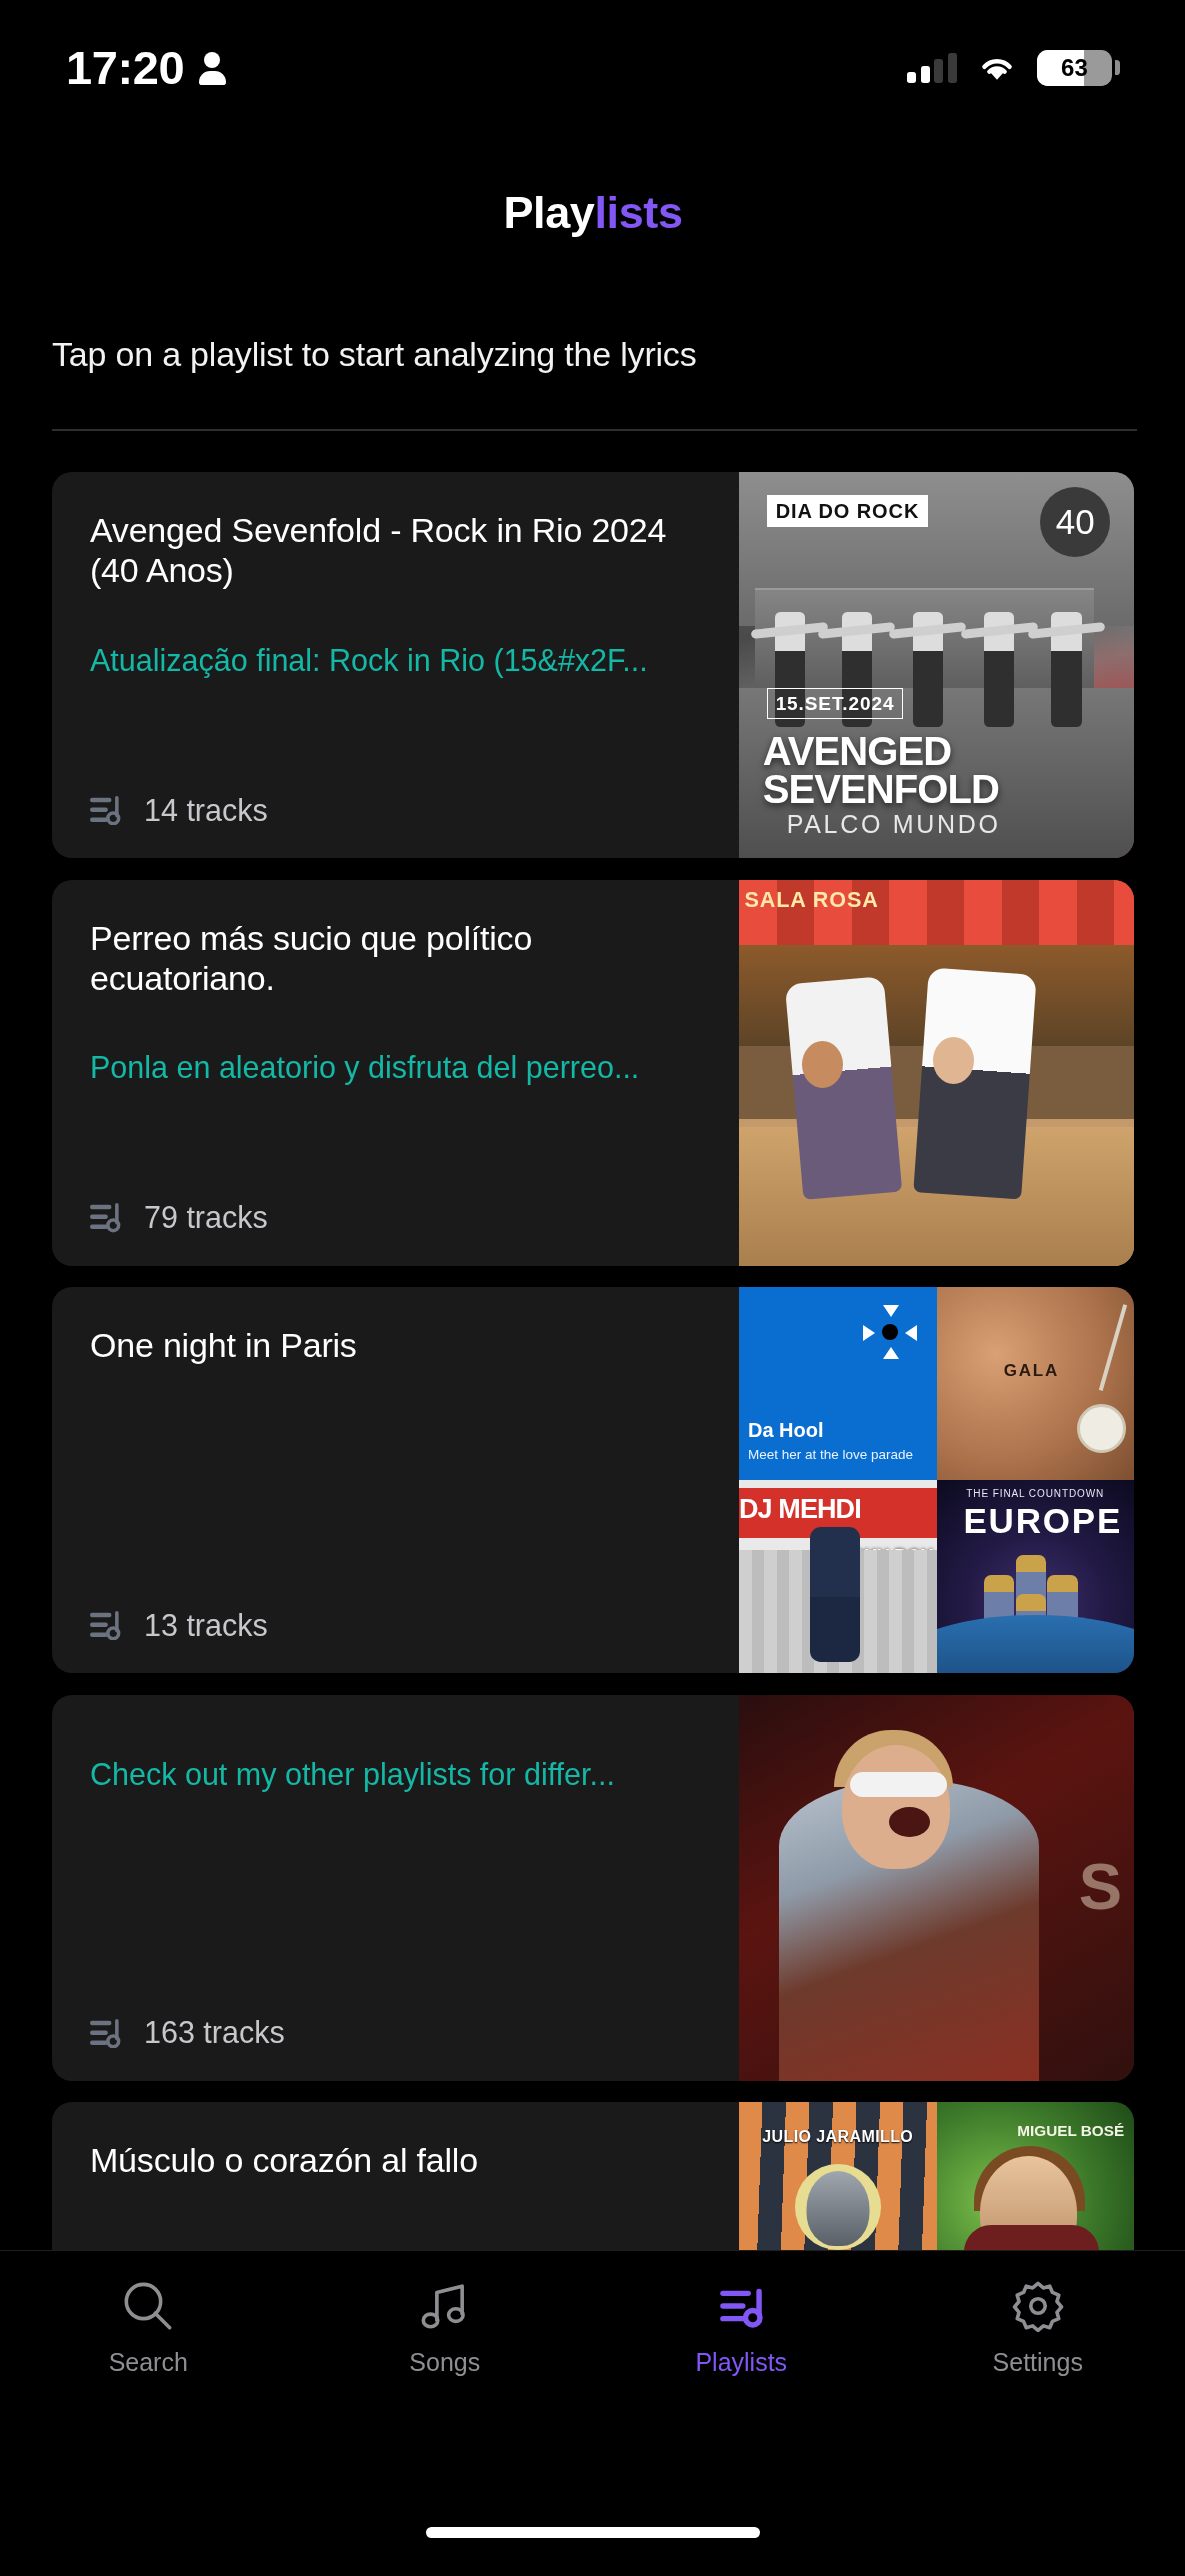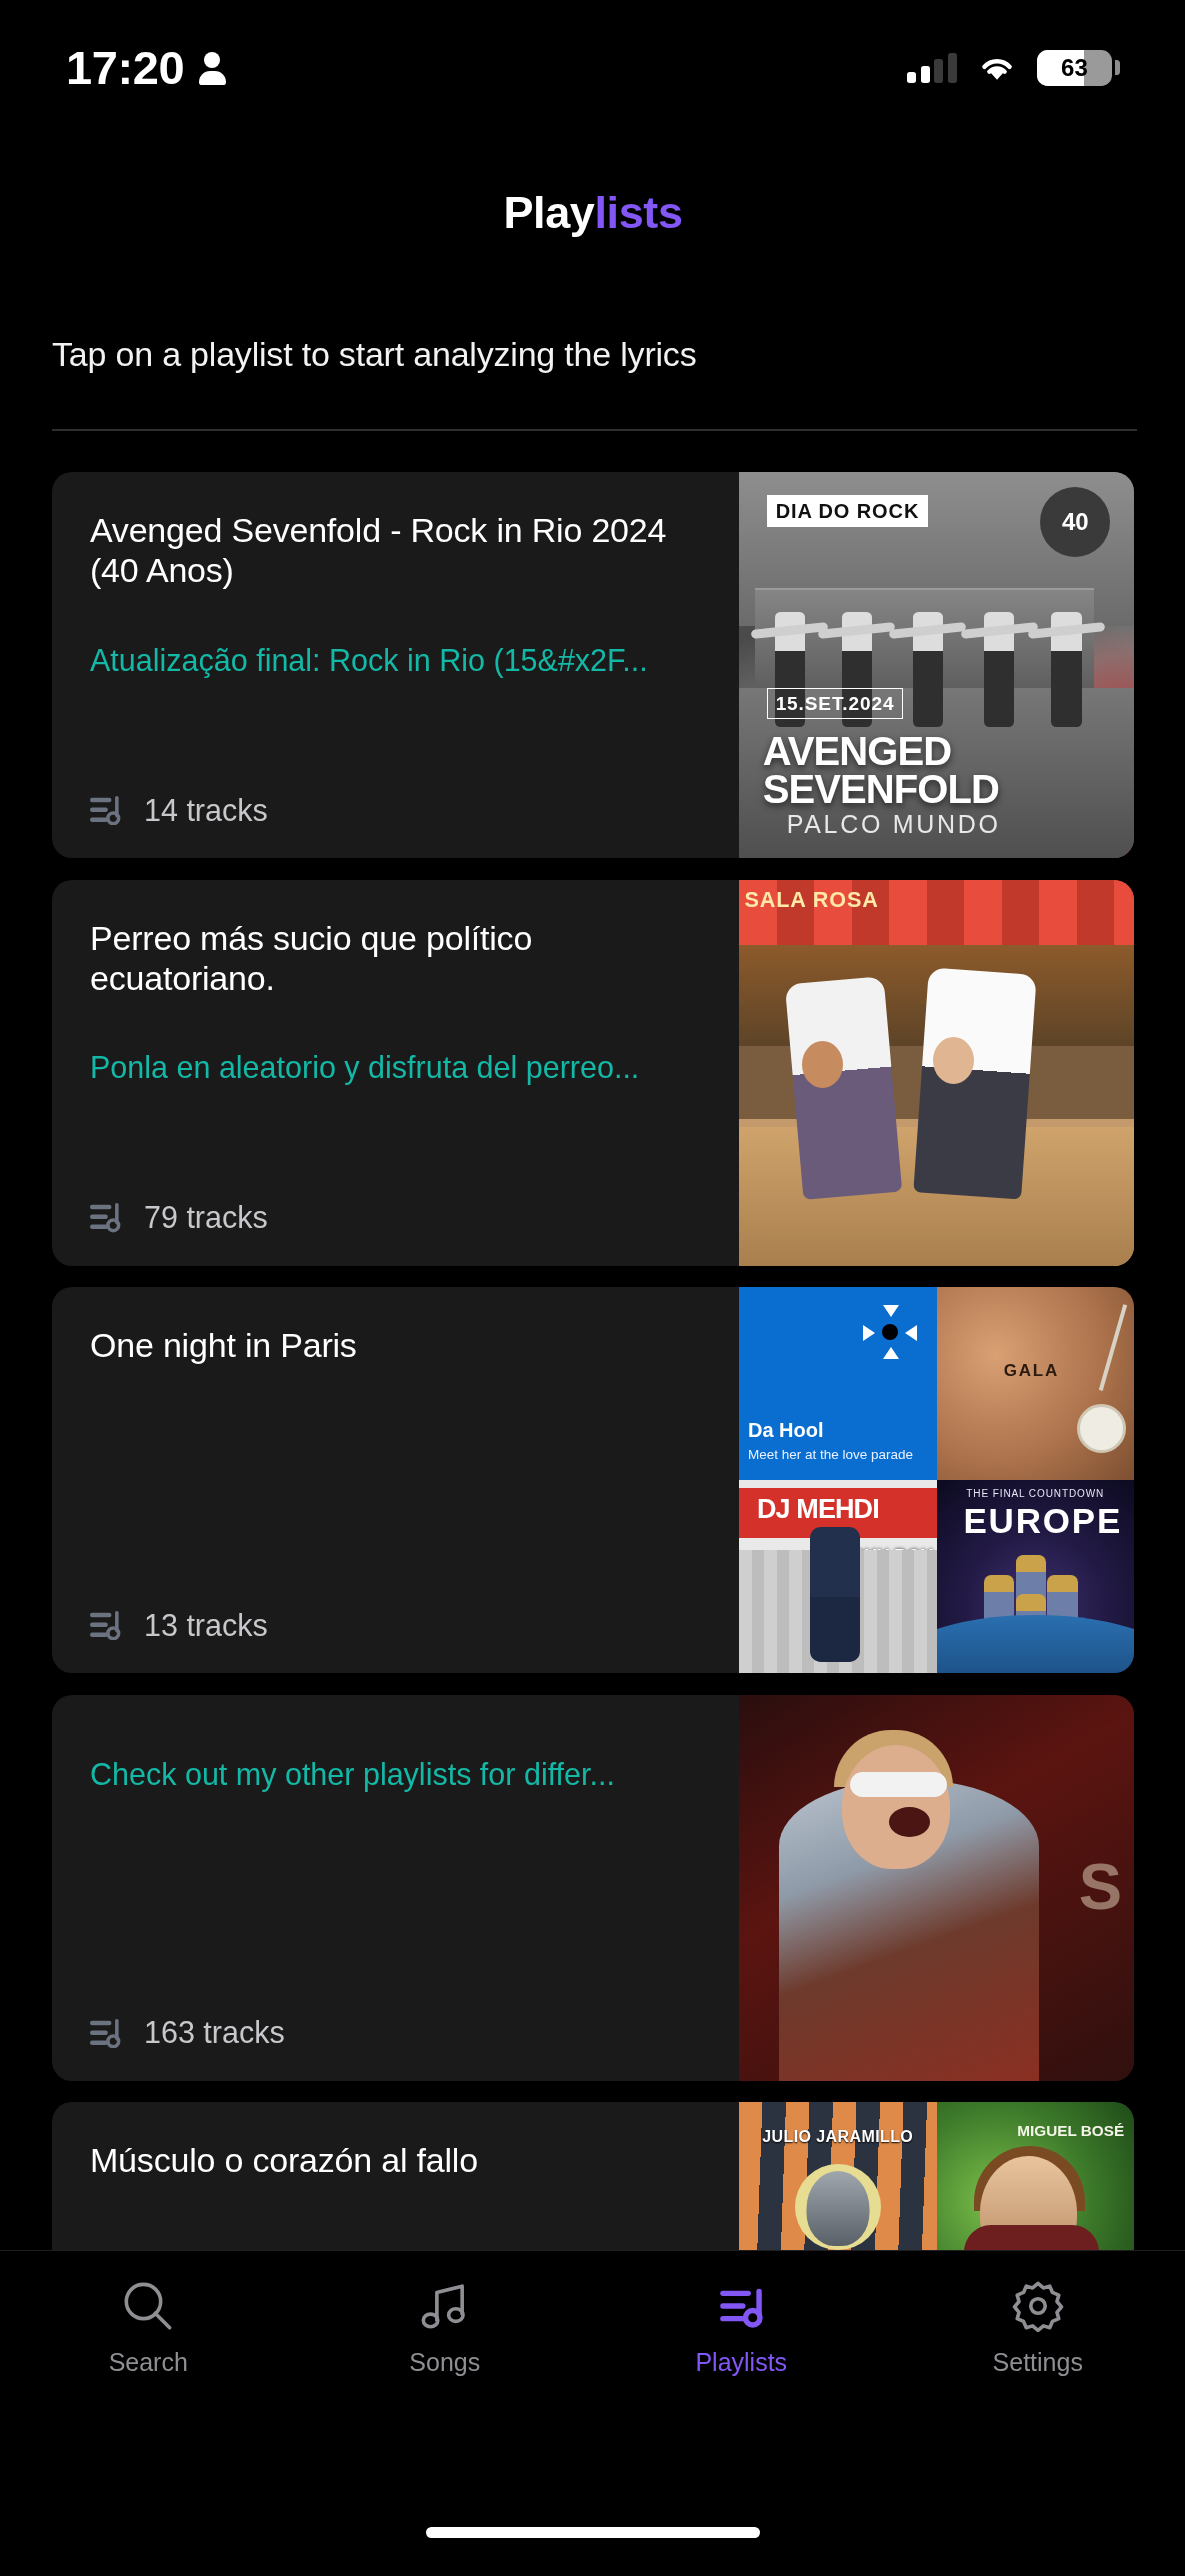--- a/index.html
+++ b/index.html
@@ -130,21 +130,21 @@
   .a1 .tag {
     position:absolute; background:#fff; color:#111;
     font-weight:800; letter-spacing:0.9px;
   }
   .a1 .dia { left:7%; top:6%; font-size:20px; padding:4.5px 9px; }
   .a1 .dt  { left:7%; top:56%; font-size:19px; padding:3.6px 8px;
              background:transparent; color:#fff; border:1.8px solid #fff; }
   .a1 .forty {
     position:absolute; right:6%; top:4%; width:70px; height:70px;
     border-radius:50%; background:#3a3a3a; color:#fff;
-    font-size:24px; font-weight:700; display:flex;
+    font-size:35px; font-weight:400; display:flex;
     align-items:center; justify-content:center;
   }
   .a1 .band {
     position:absolute; left:6%; bottom:13%; color:#fff;
     font-size:40px; font-weight:900; line-height:0.95;
     letter-spacing:-0.9px; text-shadow:0 2.7px 7.2px rgba(0,0,0,.6);
   }
   .a1 .stage {
     position:absolute; left:7%; bottom:5%; color:#e8e8e8;
     font-size:25px; font-weight:400; letter-spacing:2.7px;margin-left:20px;
@@ -200,21 +200,21 @@
   .gala .nm { position:absolute; left:34%; top:38%; color:#2a1a10;
     font-size:17px; font-weight:700; letter-spacing:1.8px; }
   .gala .chain { position:absolute; right:10%; top:8%; width:3.6px; height:46%;
     background:#d8d2c4; transform:rotate(16deg); }
   .gala .pend { position:absolute; right:4%; bottom:14%; width:49px; height:49px;
     border-radius:50%; background:#efece4; border:3.6px solid #cfc7b4; }
   .mehdi { position:relative; background:#e9e9e9; }
   .mehdi .red { position:absolute; left:0; top:4%; right:0; height:26%;
     background:#d4312a; }
   .mehdi .red span { color:#fff; font-size:27px; font-weight:900;
-    letter-spacing:-0.9px; margin-left:18px; line-height:1.6; display:block; }
+    letter-spacing:-0.9px; margin-left:0; line-height:1.6; display:block; }
   .mehdi .lucky { position:absolute; right:3.6px; top:34%; color:#fff;
     font-size:18px; font-weight:900; text-shadow:0 0 3.6px #000; }
   .mehdi .city { position:absolute; left:0; bottom:0; right:0; height:64%;
     background:repeating-linear-gradient(90deg,#cfcfcf 0 12.6px,#bdbdbd 12.6px 25px); }
   .mehdi .guy { position:absolute; left:36%; bottom:6%; width:50px; height:135px;
     background:linear-gradient(180deg,#23304d 0 52%,#1c2742 52% 100%);
     border-radius:10.8px; }
   .europe { position:relative;
     background:radial-gradient(circle at 50% 64%, #3c2f6e 0%, #221a45 45%, #0c0a20 100%); }
   .europe .tc { position:absolute; left:0; right:0; top:4%; text-align:center;

